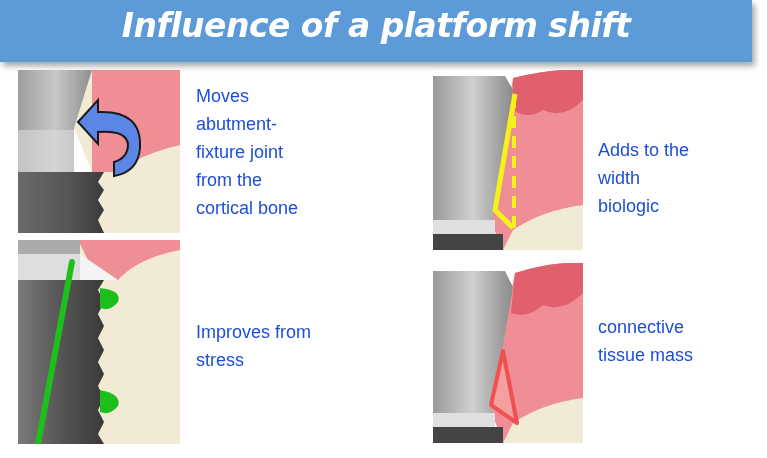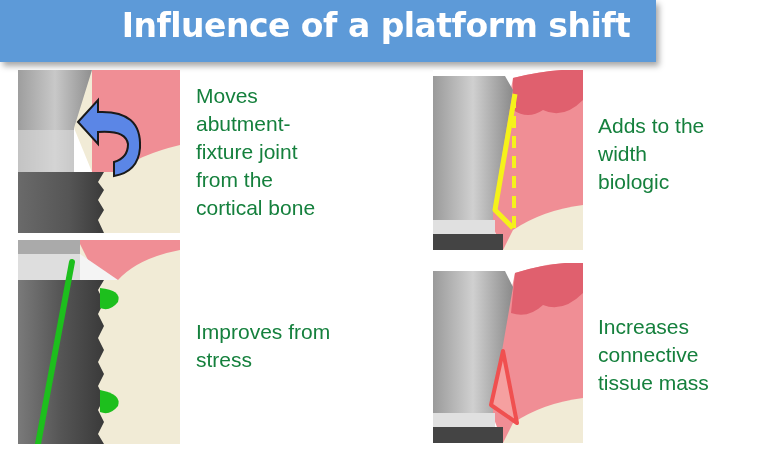--- a/index.html
+++ b/index.html
@@ -1,25 +1,25 @@
 <!DOCTYPE html>
 <html><head>
 <meta charset="utf-8">
 <style>
   html, body { margin:0; padding:0; }
   body { width:767px; height:458px; background:#ffffff; position:relative; overflow:hidden;
          font-family:"Liberation Sans", sans-serif; }
-  .header { position:absolute; left:0; top:0; width:656px; height:62px; background:#5d9ad8;
-            box-shadow: 3px 4px 6px rgba(0,0,0,0.35); }
+  .header { position:absolute; left:0; top:0; width:752px; height:62px; background:#5d9ad8;
+            box-shadow: 3px 4px 6px rgba(0,0,0,0.35); font-style: italic; }
   .header h1 { margin:0; position:absolute; left:0; width:752px; top:6px; text-align:center;
                color:#ffffff; font-family:"DejaVu Sans", sans-serif; font-weight:bold;
                font-size:33px; letter-spacing:-0.5px; }
   .panel { position:absolute; }
   .panel svg { display:block; }
-  .caption { position:absolute; color:#15803d; font-size:21px; line-height:28px; }
+  .caption { position:absolute; color:#1d4ed8; font-size:18px; line-height:28px; }
   .caption span { display:block; white-space:nowrap; }
 </style>
 </head>
 <body>
 
 <div class="header">
   <h1>Influence of a platform shift</h1>
 </div>
 
 <div class="panel" style="left:18px;top:70px;">
@@ -91,21 +91,21 @@
     <path d="M80 8 Q120 -2 150 0 L150 170 L68 180 L55 140 Z" fill="#f08e95"></path>
     <path d="M80 8 Q120 -2 150 0 L150 30 Q130 50 110 40 Q95 50 80 40 Z" fill="#e0606e"></path>
     <path d="M80 160 Q110 140 150 135 L150 180 L70 180 Z" fill="#f1ebd6"></path>
     <path d="M0 6 L72 6 L80 20 L60 140 L60 160 L0 160 Z" fill="url(#abut3)"></path>
     <rect x="0" y="150" width="62" height="14" fill="#e0e0e0"></rect>
     <rect x="0" y="164" width="70" height="16" fill="#444444"></rect>
     <path d="M82 24 L62 140 L80 158" fill="none" stroke="#f5f21a" stroke-width="5" stroke-linejoin="round"></path>
     <line x1="81" y1="26" x2="81" y2="158" stroke="#f5f21a" stroke-width="4" stroke-dasharray="12 8"></line>
   </svg>
 </div>
-<div class="caption" style="left:598px;top:112px;">
+<div class="caption" style="left:598px;top:136px;">
   <span>Adds to the</span>
   <span>width</span>
   <span>biologic</span>
 </div>
 
 <div class="panel" style="left:433px;top:263px;">
   <svg width="150" height="180" viewBox="0 0 150 180">
     <defs>
       <linearGradient id="abut4" x1="0" x2="1">
           <stop offset="0" stop-color="#9a9a9a"></stop>
@@ -117,16 +117,15 @@
     <path d="M82 10 Q120 -2 150 0 L150 160 L70 180 L55 140 Z" fill="#f08e95"></path>
     <path d="M82 10 Q120 -2 150 0 L150 30 Q130 50 110 42 Q95 56 78 50 Z" fill="#e0606e"></path>
     <path d="M80 160 Q110 140 150 135 L150 180 L70 180 Z" fill="#f1ebd6"></path>
     <path d="M0 8 L72 8 L80 24 L60 140 L60 160 L0 160 Z" fill="url(#abut4)"></path>
     <rect x="0" y="150" width="62" height="14" fill="#e0e0e0"></rect>
     <rect x="0" y="164" width="70" height="16" fill="#444444"></rect>
     <path d="M70 88 L58 142 L84 160 Z" fill="#f5a0a0" stroke="#f05050" stroke-width="4" stroke-linejoin="round"></path>
   </svg>
 </div>
 <div class="caption" style="left:598px;top:313px;">
-  <span>Increases</span>
   <span>connective</span>
   <span>tissue mass</span>
 </div>
 
 </body></html>

